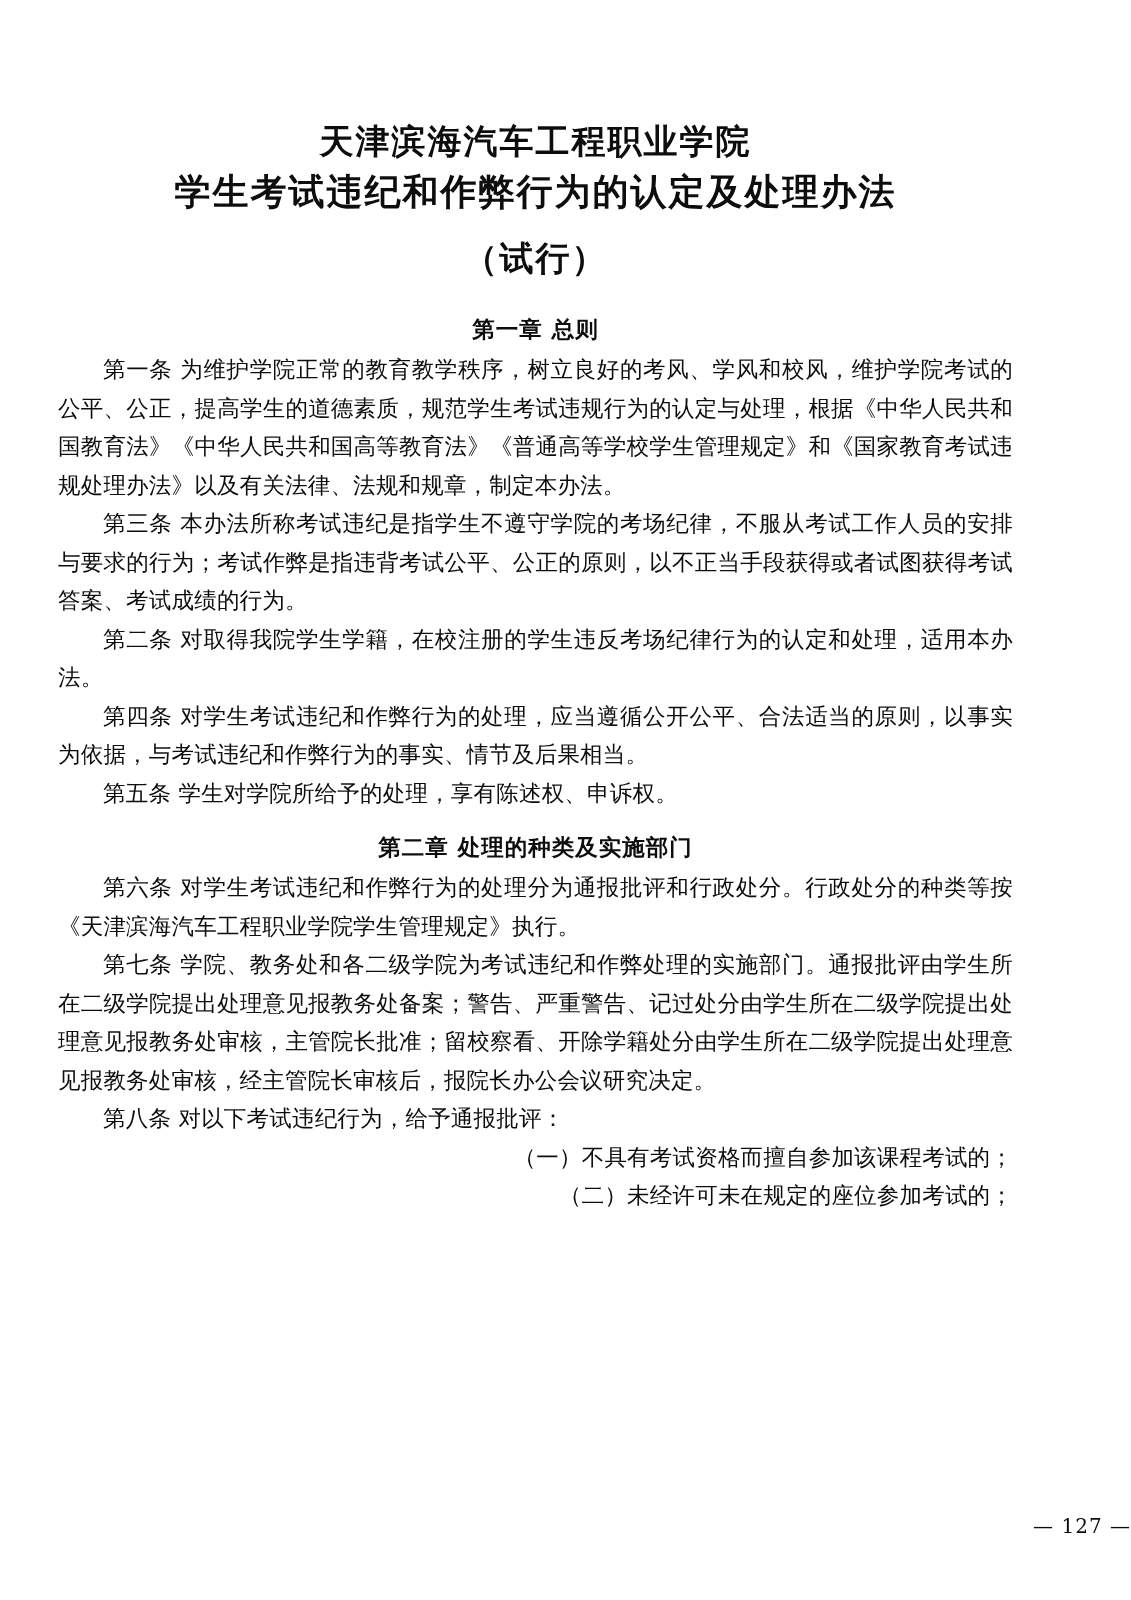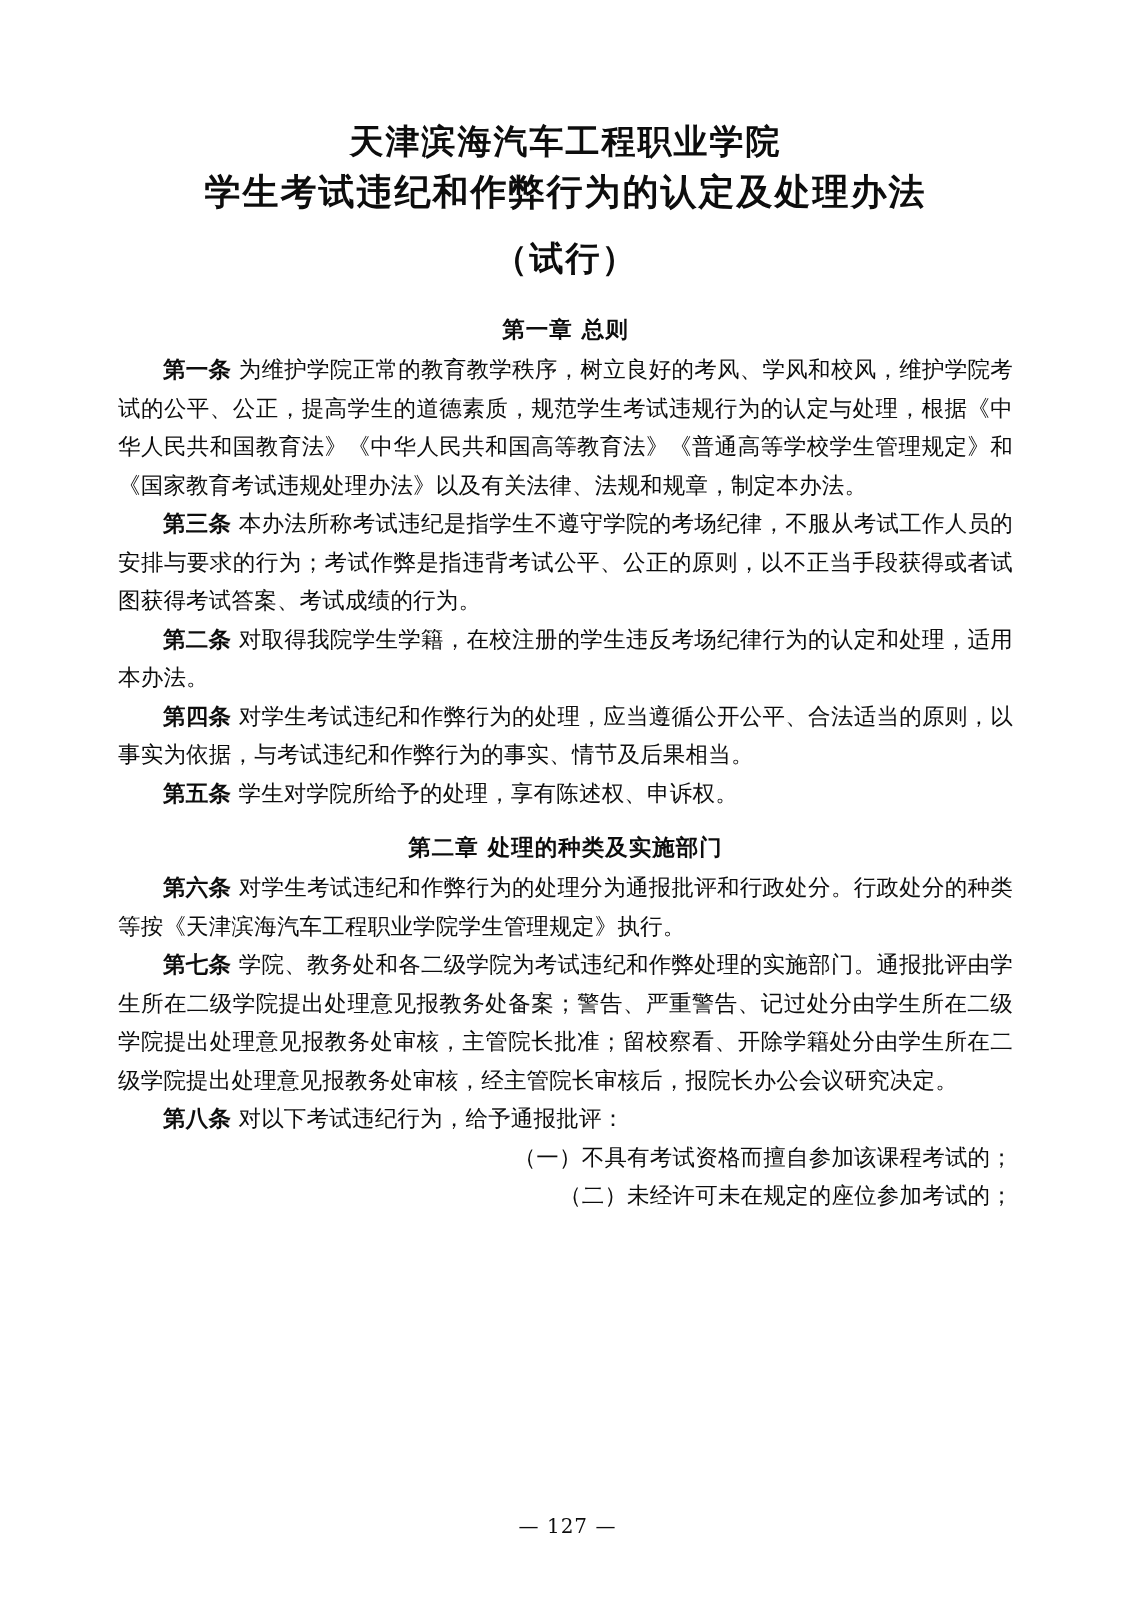--- a/index.html
+++ b/index.html
@@ -12,21 +12,21 @@
     height: 1600px;
     font-family: "DejaVu Serif", "Liberation Serif", serif;
     color: #0d0d0d;
     position: relative;
     overflow: hidden;
   }
   .page {
     box-sizing: border-box;
     width: 1131px;
     height: 1600px;
-    padding: 118px 118px 40px 118px;
+    padding: 118px 118px 40px 58px;
     position: relative;
   }
   .doc-title {
     text-align: center;
     font-weight: bold;
     letter-spacing: 2px;
   }
   .title-line-1 {
     font-size: 34px;
     line-height: 46px;
@@ -56,36 +56,36 @@
   .para {
     font-size: 22.5px;
     line-height: 38.5px;
     text-align: justify;
     text-justify: inter-ideograph;
     text-indent: 45px;
     margin: 0;
     letter-spacing: 0.2px;
   }
   .para .lead {
-    font-weight: bold;
+    font-weight: normal;
   }
   .list-item {
     font-size: 22.5px;
     line-height: 38.5px;
     text-indent: 45px;
     margin: 0;
     letter-spacing: 0.2px;
     text-align: right;
   }
   .page-number {
     position: absolute;
     left: 4px;
     right: 0;
     bottom: 62px;
-    text-align: center;
+    text-align: right;
     font-size: 20px;
     letter-spacing: 1px;
   }
 </style>
 </head>
 <body>
 
 <div class="page">
 
   <div class="doc-title">

